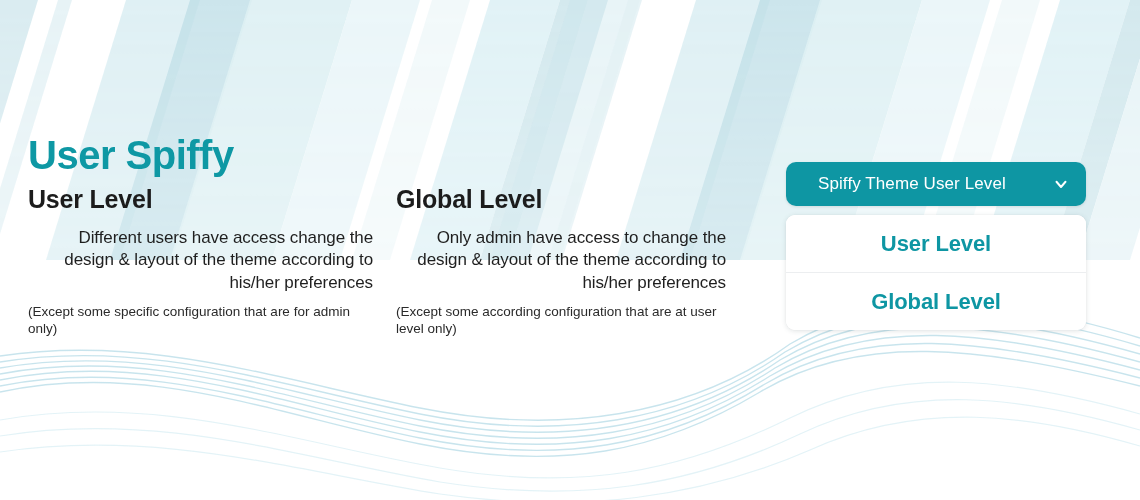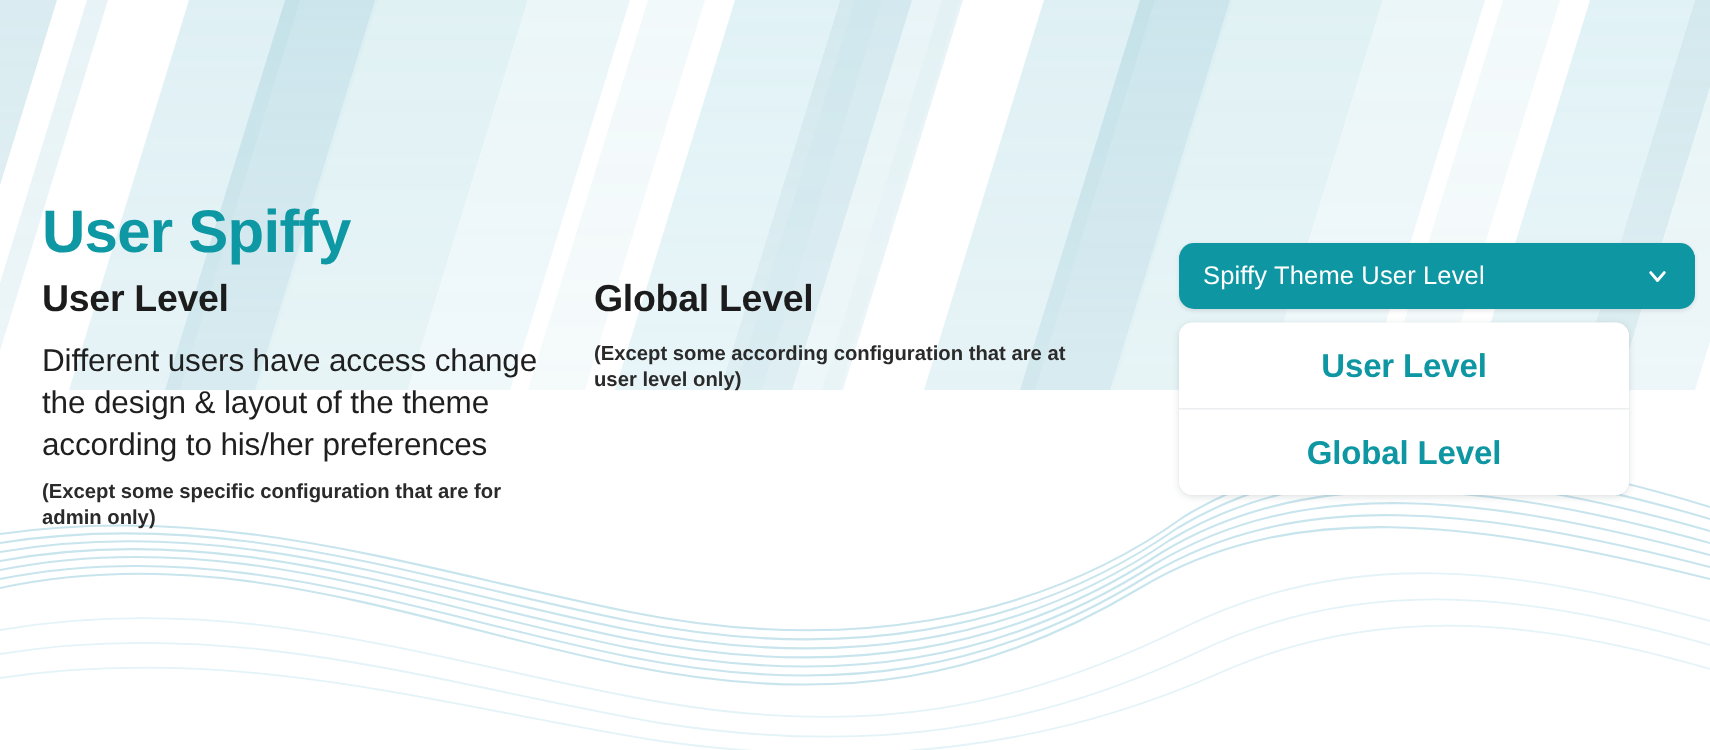--- a/index.html
+++ b/index.html
@@ -73,54 +73,55 @@
   .col-heading {
     font-size: 25px;
     font-weight: bold;
     color: #1c1c1c;
     line-height: 1.15;
     margin: 0 0 13px 0;
     letter-spacing: -0.2px;
   }
 
   .col-body {
-    font-size: 21px;
+    font-size: 17px;
     font-weight: 400;
     color: #1f1f1f;
     line-height: 1.33;
     margin: 0 0 8px 0;
     letter-spacing: -0.1px;
+    text-align: right;
   }
 
   .col-note {
     font-size: 13.5px;
-    font-weight: 700;
+    font-weight: 400;
     color: #2a2a2a;
     line-height: 1.28;
     margin: 0;
   }
 
   
   .dropdown {
     position: absolute;
     left: 786px;
     top: 162px;
     width: 300px;
   }
 
   .dropdown-toggle {
     box-sizing: border-box;
-    width: 344px;
+    width: 300px;
     height: 44px;
     border-radius: 10px;
     background: #0e96a3;
     display: flex;
     align-items: center;
     justify-content: space-between;
-    padding: 0 16px 0 16px;
+    padding: 0 16px 0 32px;
     box-shadow: 0 1px 3px rgba(0,0,0,0.10);
   }
 
   .dropdown-toggle-label {
     font-size: 17px;
     color: #ffffff;
     font-weight: 400;
     letter-spacing: 0.1px;
     white-space: nowrap;
   }
@@ -215,20 +216,21 @@
     <h1 class="page-title">User Spiffy</h1>
 
     <div class="col col-user">
       <div class="col-heading">User Level</div>
       <div class="col-body">Different users have access change the design &amp; layout of the theme according to his/her preferences</div>
       <div class="col-note">(Except some specific configuration that are for admin only)</div>
     </div>
 
     <div class="col col-global">
       <div class="col-heading">Global Level</div>
+      <div class="col-body">Only admin have access to change the design &amp; layout of the theme according to his/her preferences</div>
       <div class="col-note">(Except some according configuration that are at user level only)</div>
     </div>
 
     <div class="dropdown">
 
       <div class="dropdown-toggle">
         <span class="dropdown-toggle-label">Spiffy Theme User Level</span>
         <span class="chevron-down-icon">
           <svg viewBox="0 0 24 24" width="18" height="18" fill="none" stroke="#ffffff" stroke-width="2.6" stroke-linecap="round" stroke-linejoin="round">
             <polyline points="6,9 12,16 18,9"></polyline>

